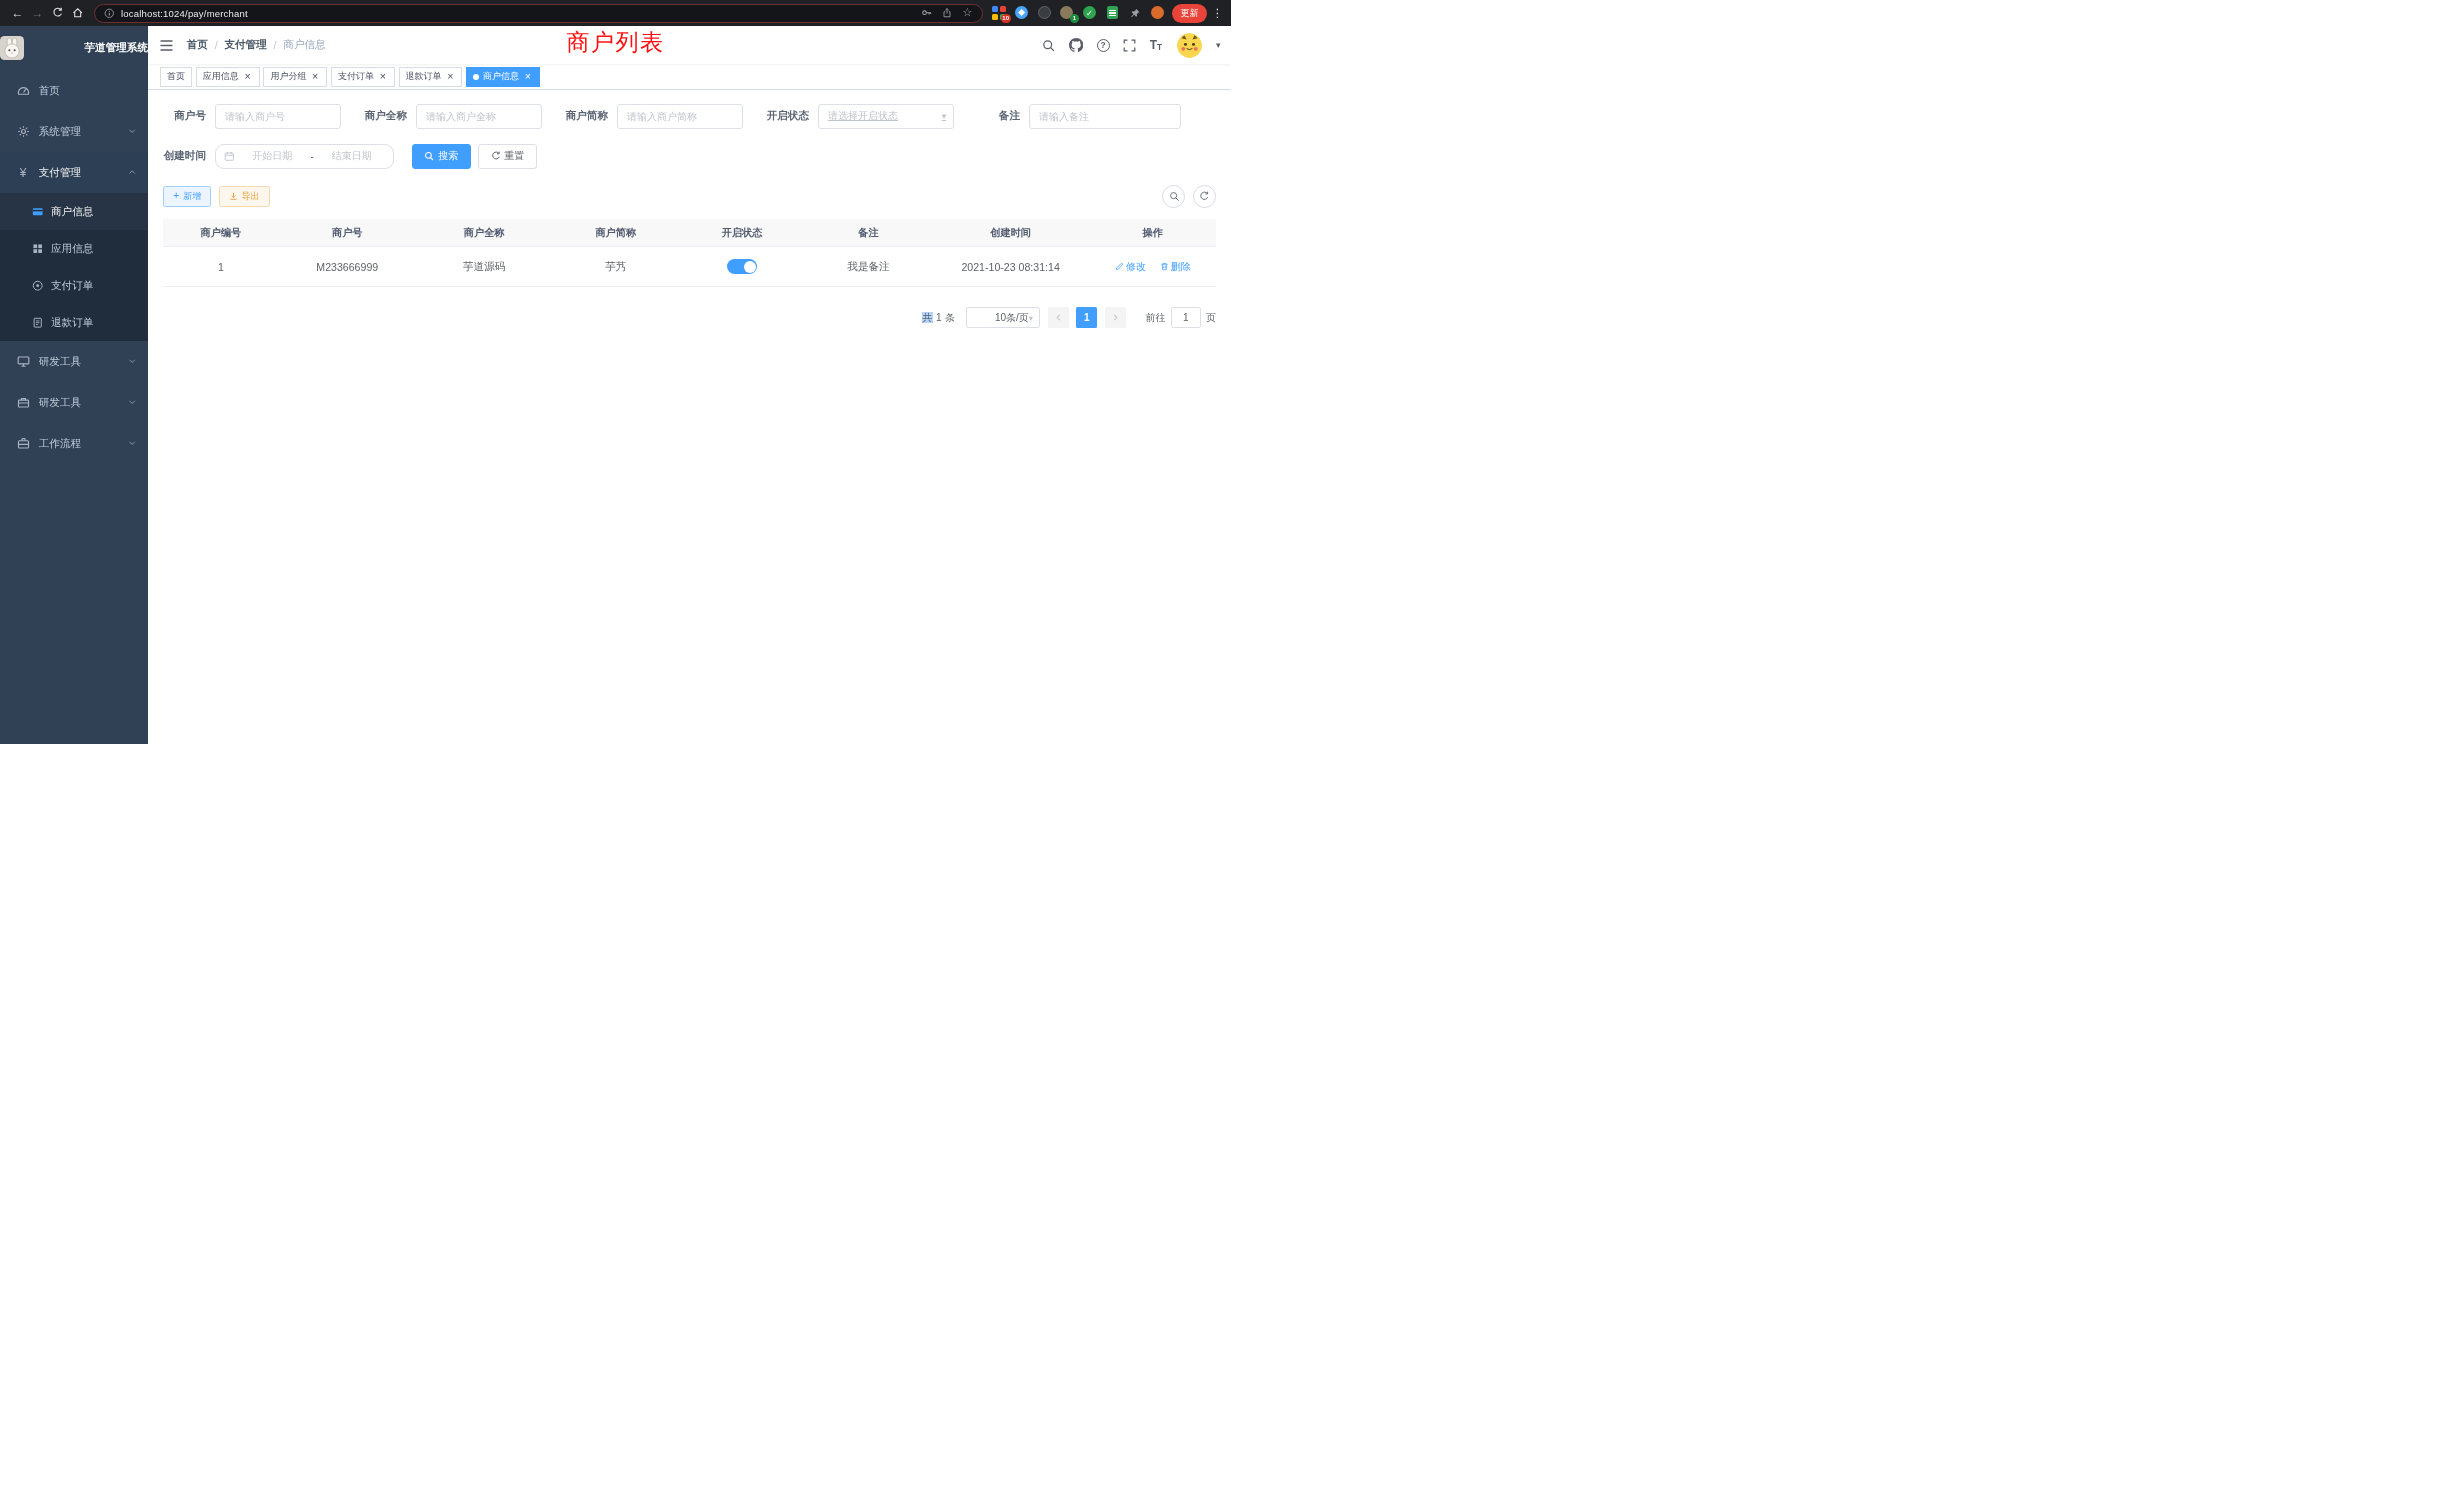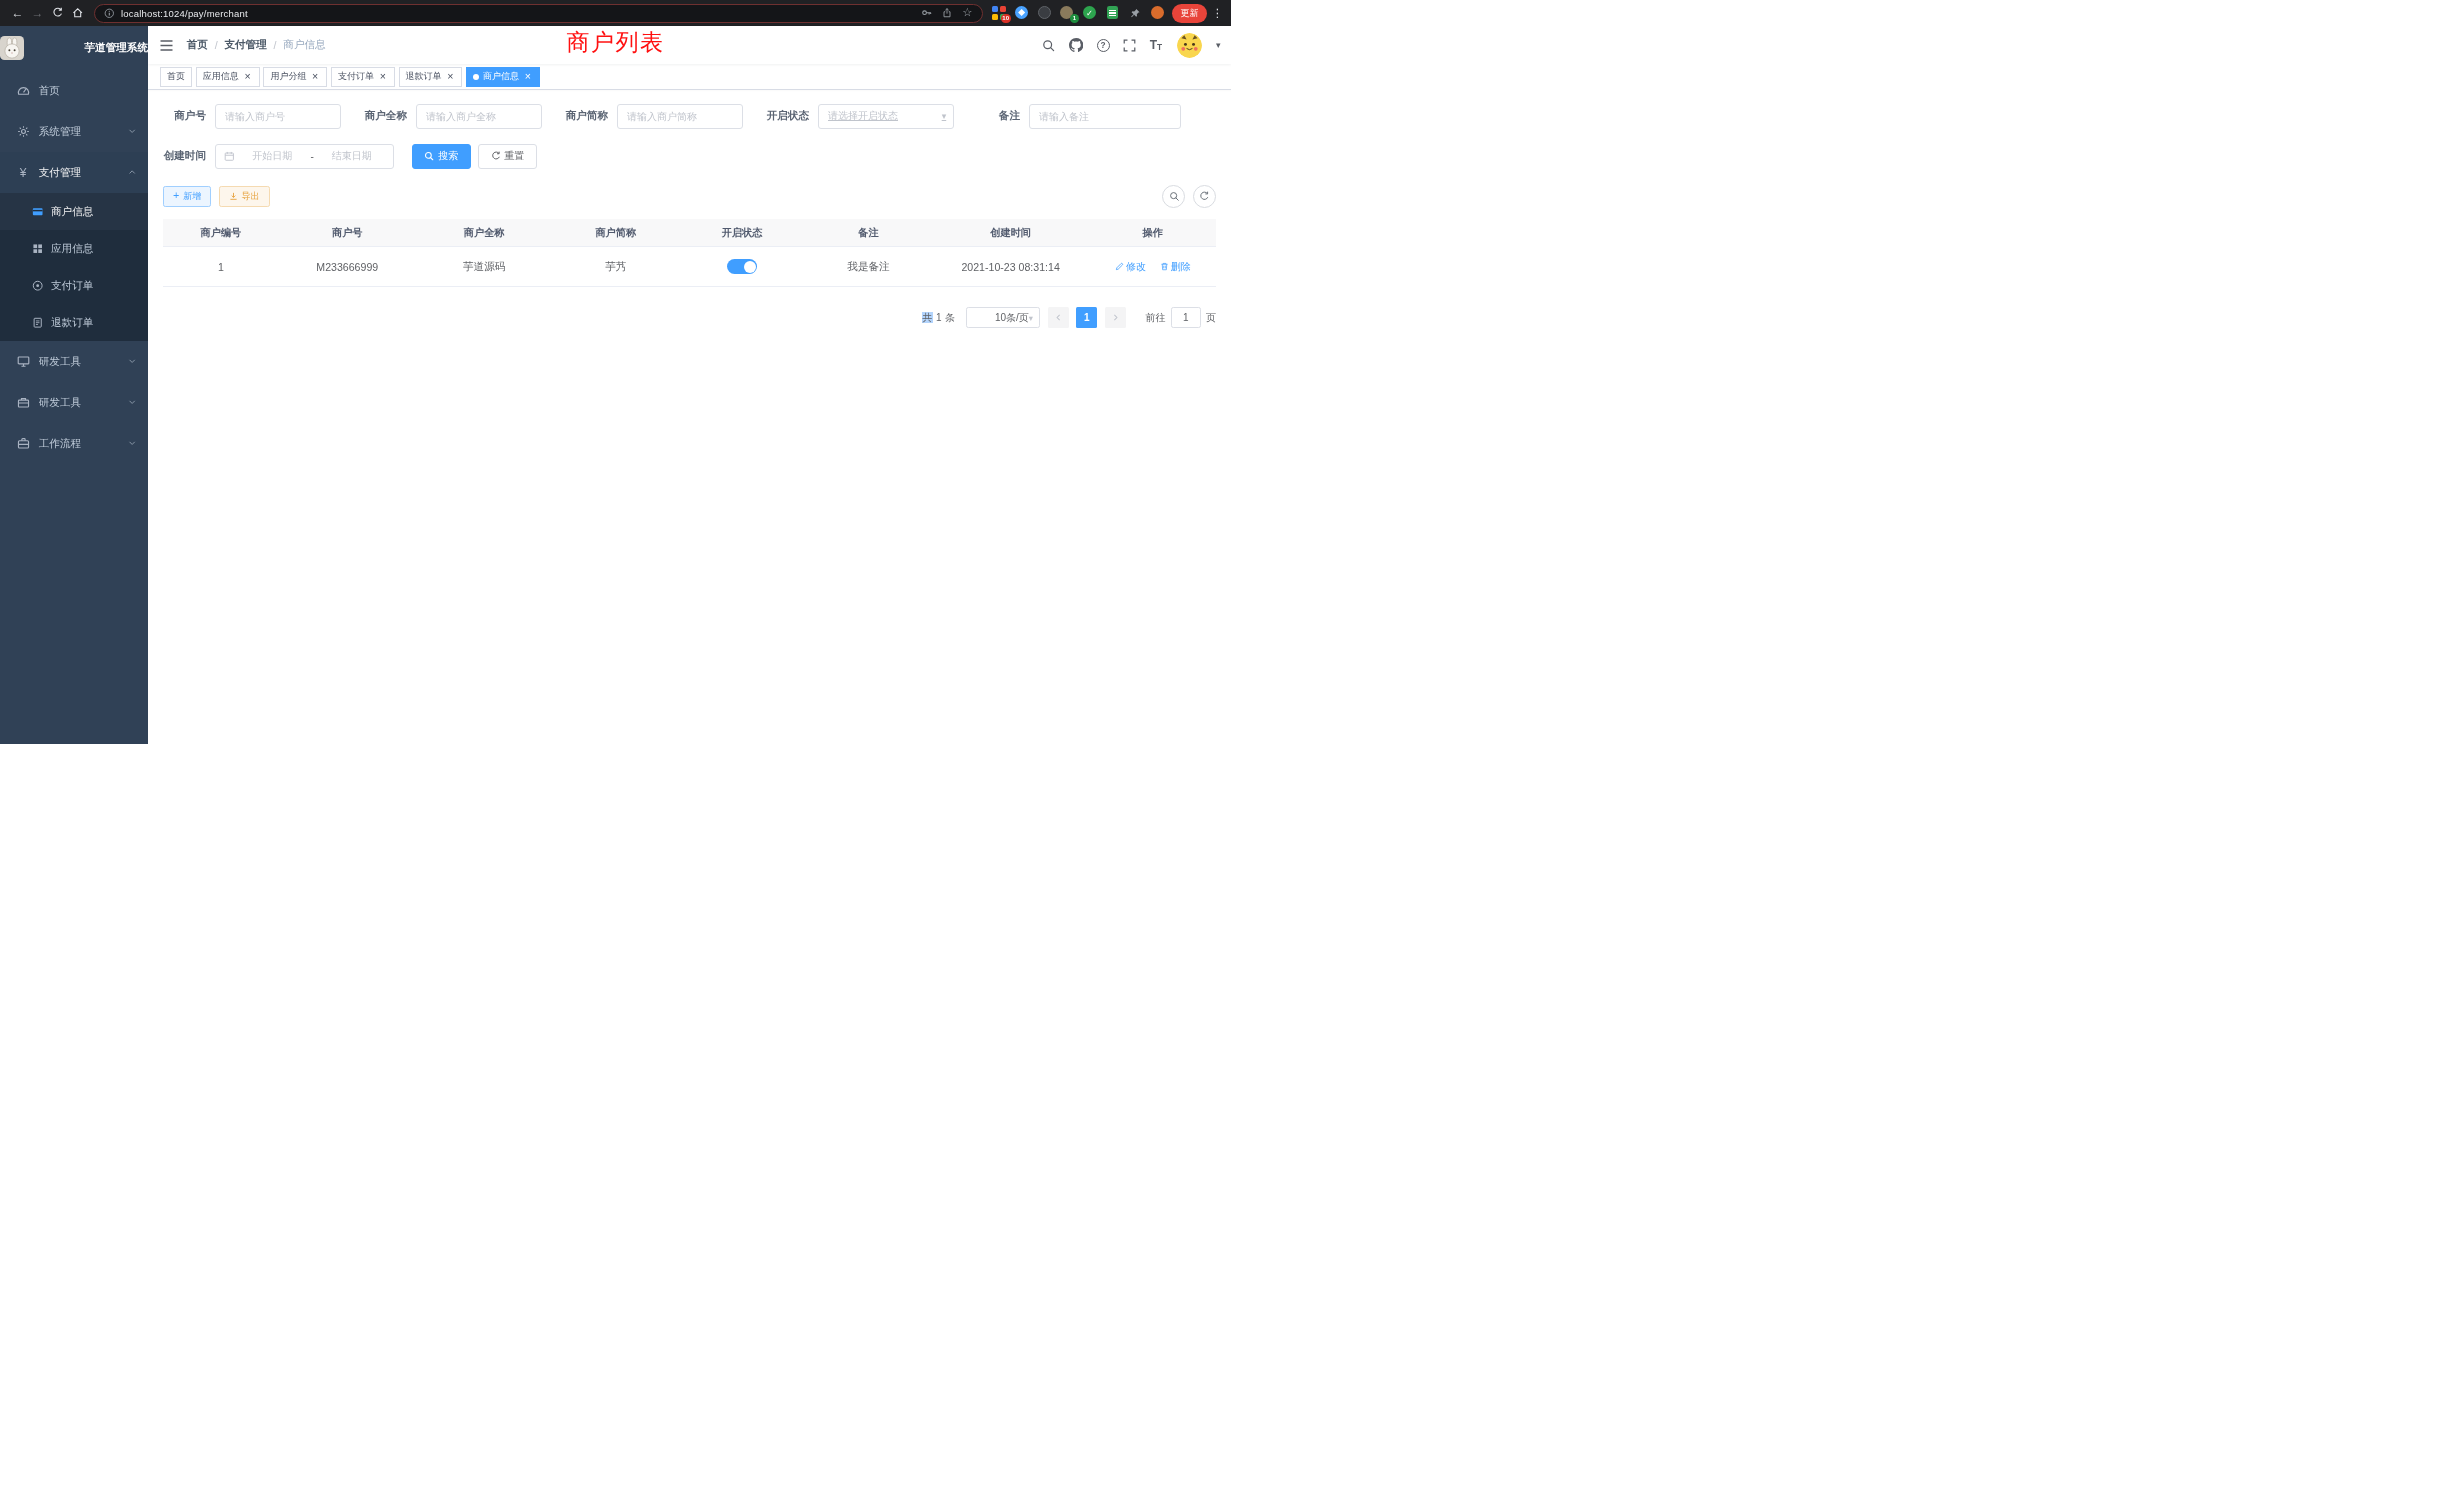--- a/index.html
+++ b/index.html
@@ -85,21 +85,21 @@
   .f-label { width:52px; text-align:right; padding-right:9px; font-size:10.6px; color:#5a6473;
              font-weight:600; white-space:nowrap; flex-shrink:0; }
   .input { height:25px; border:0.8px solid #dcdfe6; border-radius:3px; padding:0 9px; font-size:10px;
            color:#606266; background:#fff; outline:none; font-family:inherit; }
   .input::placeholder { color:#c0c4cc; }
   .w166 { width:126px; } .w200 { width:152px; }
   .select { width:136px; height:25px; border:0.8px solid #dcdfe6; border-radius:3px; display:flex;
             align-items:center; justify-content:space-between; padding:0 6.8px 0 9px; background:#fff;
             cursor:pointer; font-size:10px; color:#c0c4cc;text-decoration:underline; }
   .select .sel-caret { color:#c0c4cc; font-size:9px; }
-  .daterange { width:179px; height:25px; border:0.8px solid #dcdfe6; border-radius:3px; display:flex;
+  .daterange { width:179px; height:25px; border:0.8px solid #dcdfe6; border-radius:9px; display:flex;
                align-items:center; padding:0 7.6px; gap:4.5px; background:#fff; color:#c0c4cc; cursor:pointer; }
   .daterange .ph { font-size:10px; flex:1; text-align:center; color:#c0c4cc; }
   .daterange .sep { color:#606266; font-size:10px; }
   .btn { height:25px; border-radius:3px; font-size:10px; display:inline-flex; align-items:center;
          justify-content:space-between; gap:3.8px; cursor:pointer; border:0.8px solid transparent; padding:0 11.4px;
          font-family:Liberation Mono, monospace; white-space:nowrap; }
   .btn-search { background:#409eff; color:#fff; border-color:#409eff; margin-left:9px; }
   .btn-reset  { background:#fff; color:#606266; border-color:#dcdfe6; margin-left:7.6px; }
   .toolbar { display:flex; align-items:center; margin:1.5px 0 10.6px; gap:7.6px; }
   .btn-mini { height:21px; font-size:9px; padding:0 9px; border-radius:2.3px; }

